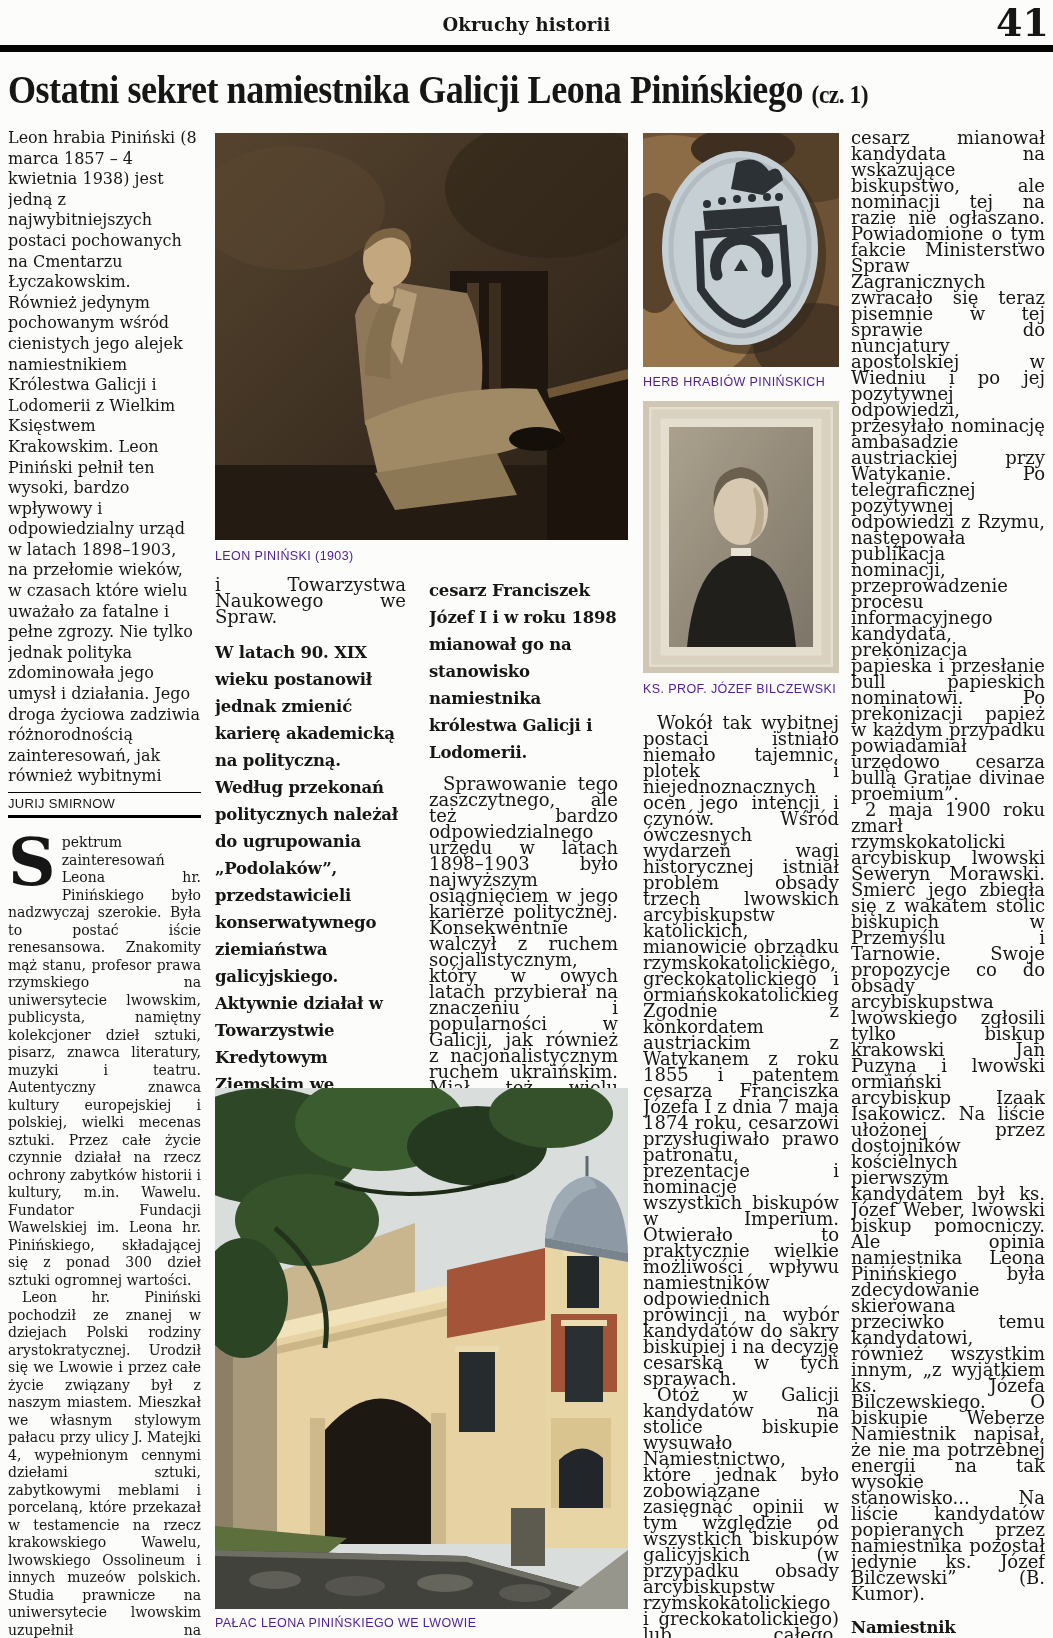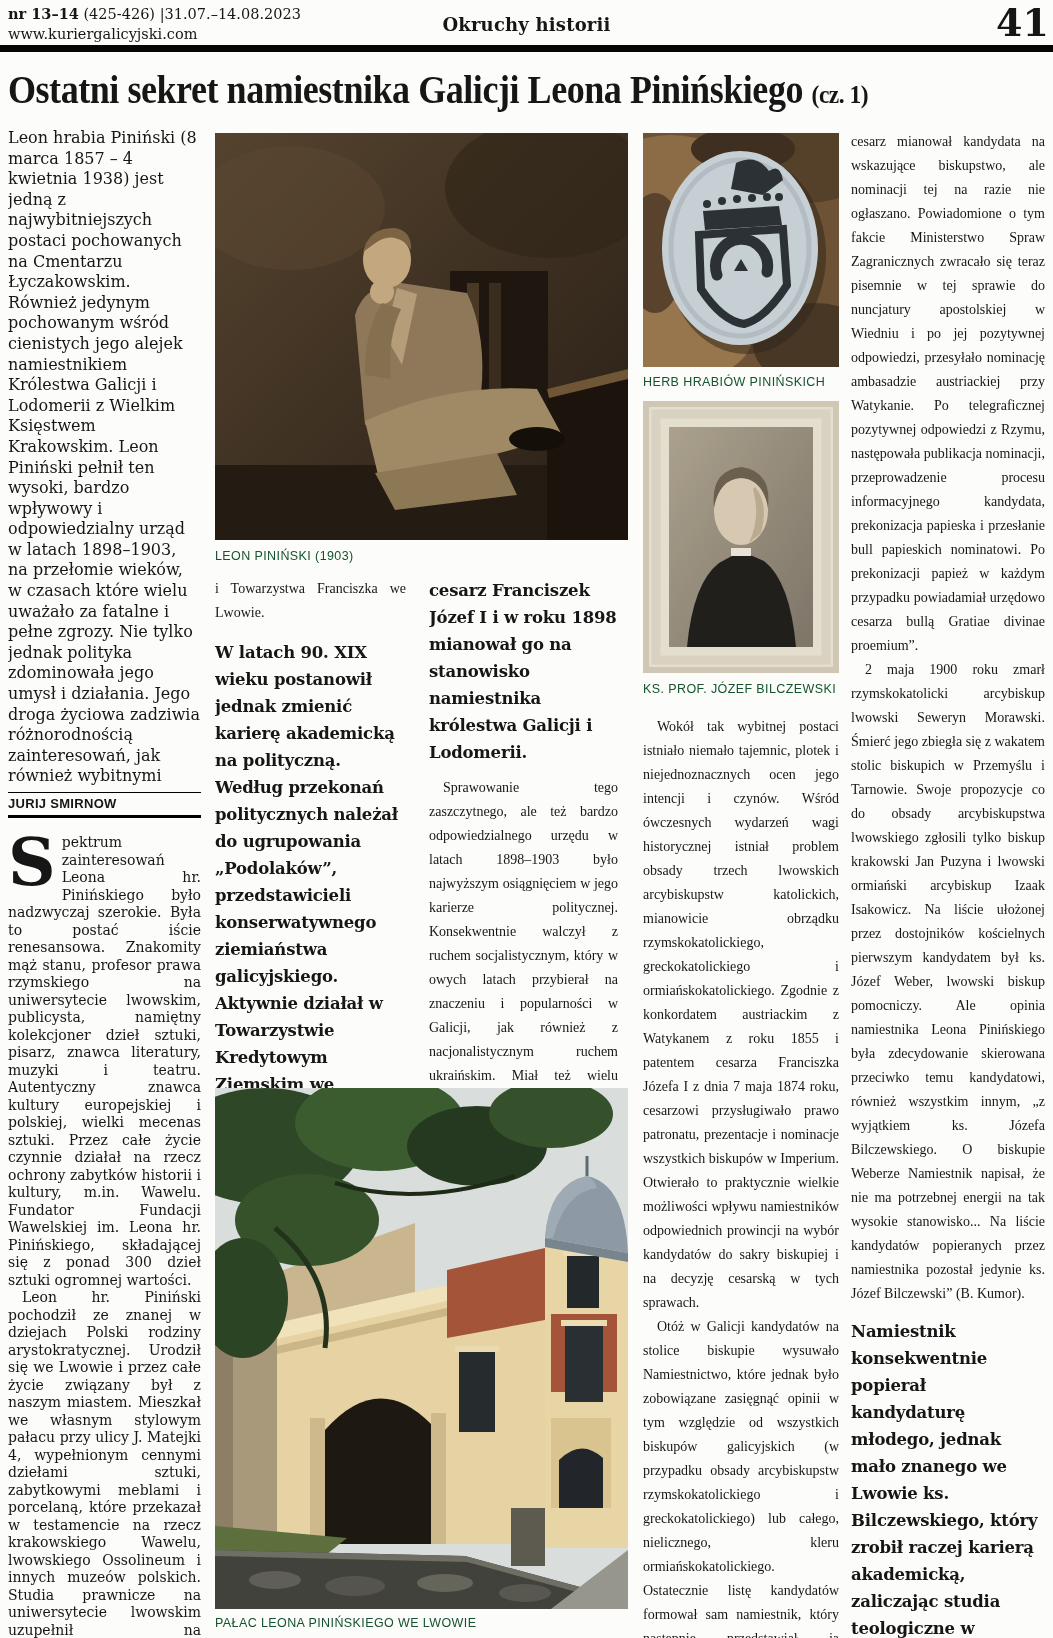--- a/index.html
+++ b/index.html
@@ -13,32 +13,32 @@
   .hdr-page{position:absolute;right:4px;top:0px;font-weight:bold;font-size:38px;}
   .hdr-bar{position:absolute;left:0;top:45px;width:1053px;height:7px;background:#050505;}
   
   .headline{position:absolute;left:8px;top:66px;white-space:nowrap;font-weight:bold;
             font-family:"Liberation Serif",serif;font-size:40px;letter-spacing:-0.5px;
             transform:scaleX(0.90);transform-origin:left top;}
   .headline .part{font-size:26px;font-weight:bold;}
   
   .abs{position:absolute;}
   .caption{font-family:"Liberation Sans",sans-serif;font-size:12.5px;letter-spacing:0.4px;
-           color:#14532d;}
-  .body-txt{font-size:14px;line-height:24px;text-align:justify;hyphens:auto;font-family:Liberation Serif, serif;}
+           color:#4c1d95;}
+  .body-txt{font-size:18px;line-height:16px;text-align:justify;hyphens:auto;}
   .body-txt p{margin:0;}
   .body-txt p.indent{text-indent:14px;}
   .boldblock{font-weight:bold;font-size:16.5px;line-height:27px;text-align:left;
              letter-spacing:-0.2px;}
   
   .col1{left:8px;top:128px;width:193px;height:1510px;overflow:hidden;}
   .lede{font-size:16px;line-height:20.6px;height:658px;overflow:hidden;}
   .byline{margin-top:6px;border-top:1.5px solid #000;border-bottom:3px solid #000;
           padding:3px 0 4px 0;font-family:"Liberation Sans",sans-serif;
-          font-weight:bold;font-size:13px;letter-spacing:0.3px;}
+          font-weight:normal;font-size:13px;letter-spacing:0.3px;}
   .col1 .body1{margin-top:16px;font-size:14px;line-height:17.5px;text-align:justify;hyphens:auto;}
   .col1 .body1 p{margin:0;}
   .col1 .body1 p.indent{text-indent:14px;}
   .dropcap{float:left;font-size:66px;line-height:52px;font-weight:bold;
            padding:2px 6px 0 0;font-family:"DejaVu Serif",serif;}
   
   .photo{display:block;}
   .ph-leon{left:215px;top:133px;}
   .cap-leon{left:215px;top:549px;}
   .col2{left:215px;top:577px;width:191px;height:511px;overflow:hidden;}
@@ -52,24 +52,20 @@
   .col4 .cap2{margin:9px 0 8px 0;display:block;}
   .col4 .body-txt{margin-top:19px;}
   .col5{left:851px;top:130px;width:194px;height:1508px;overflow:hidden;}
   .col5 .boldblock{margin-top:12px;}
 </style>
 </head>
 <body>
 
 <div class="page">
 
-  <div class="hdr-left">
-    <div><span class="b">nr 13–14</span><span> (425-426) |31.07.–14.08.2023</span></div>
-    <div>www.kuriergalicyjski.com</div>
-  </div>
   <div class="hdr-center">Okruchy historii</div>
   <div class="hdr-page">41</div>
   <div class="hdr-bar"></div>
 
   <div class="headline"><span>Ostatni sekret namiestnika Galicji Leona Pinińskiego </span><span class="part">(cz. 1)</span></div>
 
   <div class="abs col1">
     <div class="lede">Leon hrabia Piniński (8 marca 1857 – 4 kwietnia 1938) jest jedną z najwybitniejszych postaci pochowanych na Cmentarzu Łyczakowskim. Również jedynym pochowanym wśród cienistych jego alejek namiestnikiem Królestwa Galicji i Lodomerii z Wielkim Księstwem Krakowskim. Leon Piniński pełnił ten wysoki, bardzo wpływowy i odpowiedzialny urząd w latach 1898–1903, na przełomie wieków, w czasach które wielu uważało za fatalne i pełne zgrozy. Nie tylko jednak polityka zdominowała jego umysł i działania. Jego droga życiowa zadziwia różnorodnością zainteresowań, jak również wybitnymi osiągnięciami we wszystkich dziedzinach działalności, którym poświęcił swój czas, mianowicie politycznej, kulturalnej, naukowej.</div>
     <div class="byline">JURIJ SMIRNOW</div>
     <div class="body1">
@@ -101,21 +97,21 @@
     <path d="M148,119 Q154,94 180,95 Q197,98 196,117 L189,109 Q174,99 159,111 Z" fill="#7c6443"></path>
     <circle cx="167" cy="159" r="12" fill="#c2a77f"></circle>
     <path d="M167,170 Q149,200 150,242 L176,246 Q172,206 186,176 Z" fill="#84704f"></path>
     <path d="M150,288 Q232,250 322,256 L347,302 Q250,332 164,346 Z" fill="#a08a66"></path>
     <path d="M160,340 L282,320 L302,362 L180,377 Z" fill="#8d7856"></path>
     <ellipse cx="322" cy="306" rx="28" ry="12" fill="#140f09"></ellipse>
   </svg>
   <div class="abs caption cap-leon">LEON PINIŃSKI (1903)</div>
 
   <div class="abs col2">
-    <p class="small body-txt">i Towarzystwa Franciszka we Lwowie.</p>
+    <p class="small body-txt">i Towarzystwa Naukowego we Spraw.</p>
     <div class="boldblock">W latach 90. XIX wieku postanowił jednak zmienić karierę akademicką na polityczną. Według przekonań politycznych należał do ugrupowania „Podolaków”, przedstawicieli konserwatywnego ziemiaństwa galicyjskiego. Aktywnie działał w Towarzystwie Kredytowym Ziemskim we Lwowie, zaś w 1889 roku został wybrany na posła do austriackiej Rady Państwa, należąc do grona przywódców Koła Polskiego. Właśnie wtedy zwrócił na niego uwagę</div>
   </div>
 
   <div class="abs col3">
     <div class="boldblock">cesarz Franciszek Józef I i w roku 1898 mianował go na stanowisko namiestnika królestwa Galicji i Lodomerii.</div>
     <div class="body-txt">
       <p class="indent">Sprawowanie tego zaszczytnego, ale też bardzo odpowiedzialnego urzędu w latach 1898–1903 było najwyższym osiągnięciem w jego karierze politycznej. Konsekwentnie walczył z ruchem socjalistycznym, który w owych latach przybierał na znaczeniu i popularności w Galicji, jak również z nacjonalistycznym ruchem ukraińskim. Miał też wielu przeciwników i konkurentów w środowisku polskich polityków galicyjskich. Był nie tylko świadkiem, ale i wpływowym uczestnikiem wydarzeń wielkiej wagi, decydujących o losach Galicji na lata, a nawet na dziesięciolecia.</p>
     </div>
   </div>
 

